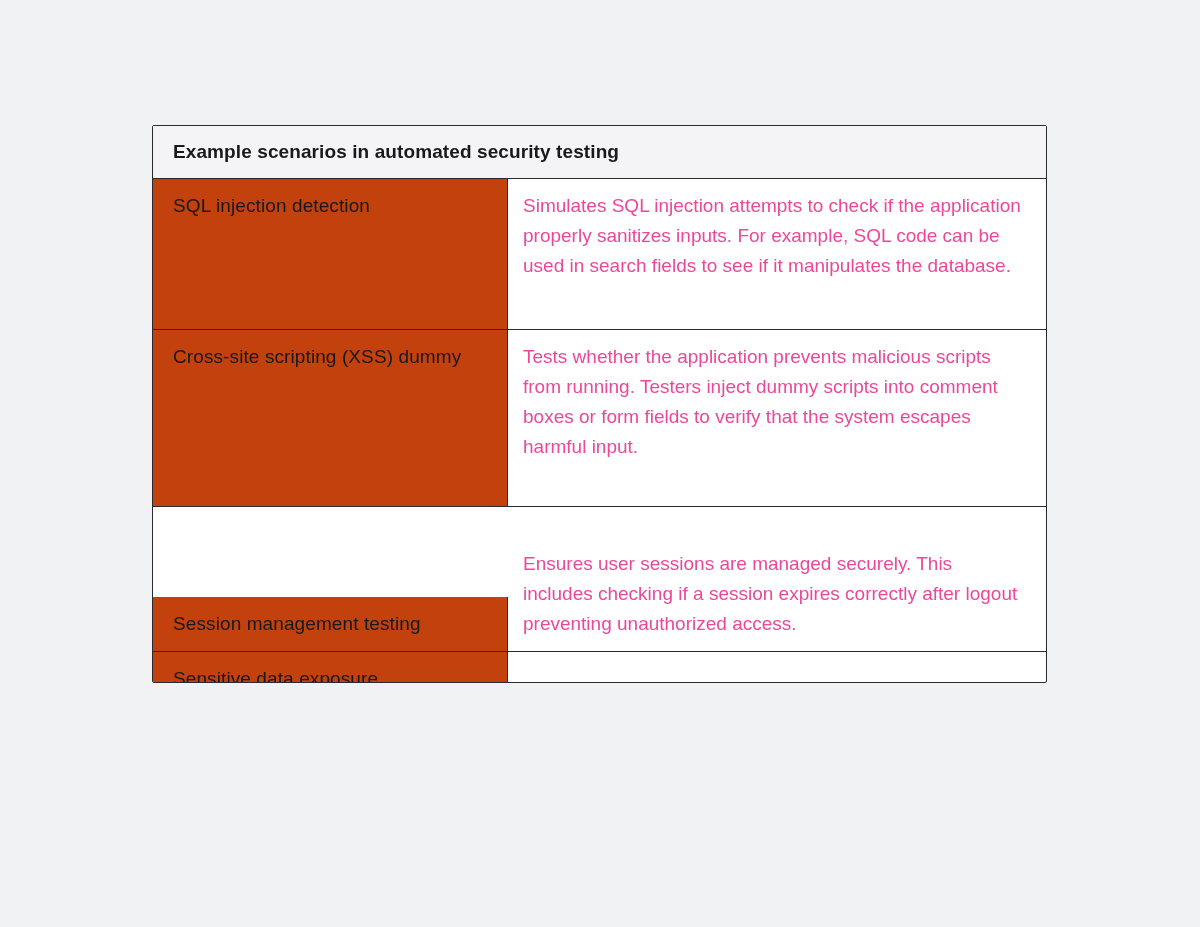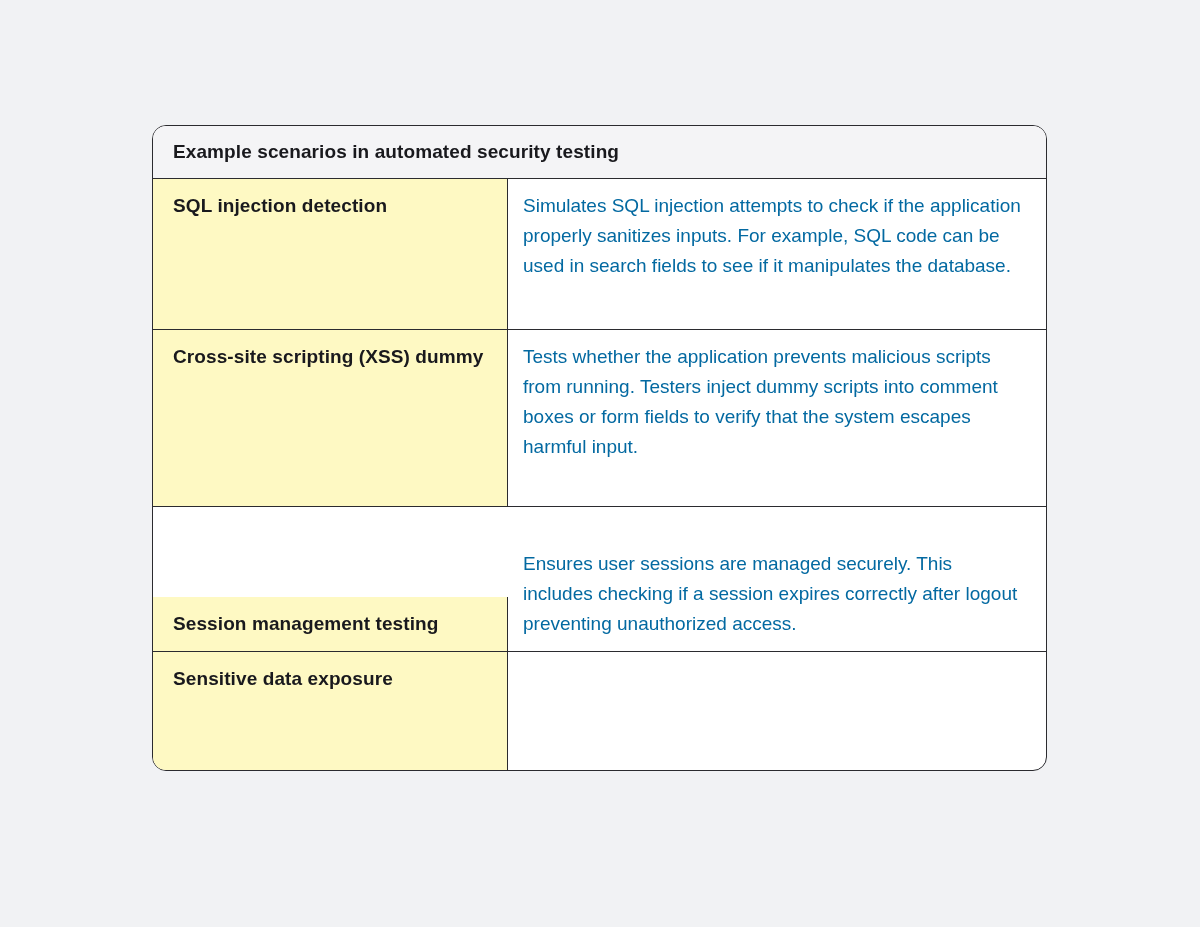--- a/index.html
+++ b/index.html
@@ -13,23 +13,23 @@
     font-family: "Liberation Sans", "DejaVu Sans", sans-serif;
     color: #19191d;
     position: relative;
     overflow: hidden;
   }
   .table-card {
     position: absolute;
     left: 152px;
     top: 125px;
     width: 895px;
-    height: 646px;
+    height: 558px;
     border: 1px solid #2b2b2f;
-    border-radius: 14px;
+    border-radius: 2px;
     overflow: hidden;
     box-sizing: border-box;
     background: #ffffff;
   }
   .table-header {
     height: 53px;
     box-sizing: border-box;
     background: #f4f4f6;
     border-bottom: 1px solid #2b2b2f;
     display: flex;
@@ -52,31 +52,31 @@
   .row-4 { height: 150px; gap: 14px; }
   .cell {
     box-sizing: border-box;
     padding: 12px 20px 12px 20px;
     font-size: 19px;
     line-height: 30px;
   }
   .cell.label {
     width: 355px;
     flex: 0 0 355px;
-    background: #fef9c3;
+    background: #c2410c;
     border-right: 1px solid #2b2b2f;
-    font-weight: bold;
+    font-weight: normal;
     letter-spacing: 0.1px;
   }
   .cell.desc {
     flex: 1 1 auto;
     background: #ffffff;
     padding-left: 15px;
     padding-right: 24px;
-    color: #0369a1;
+    color: #ec4899;
   }
 </style>
 </head>
 <body>
 
 <div class="table-card">
 
   <div class="table-header">Example scenarios in automated security testing</div>
 
   <div class="table-row row-1">

